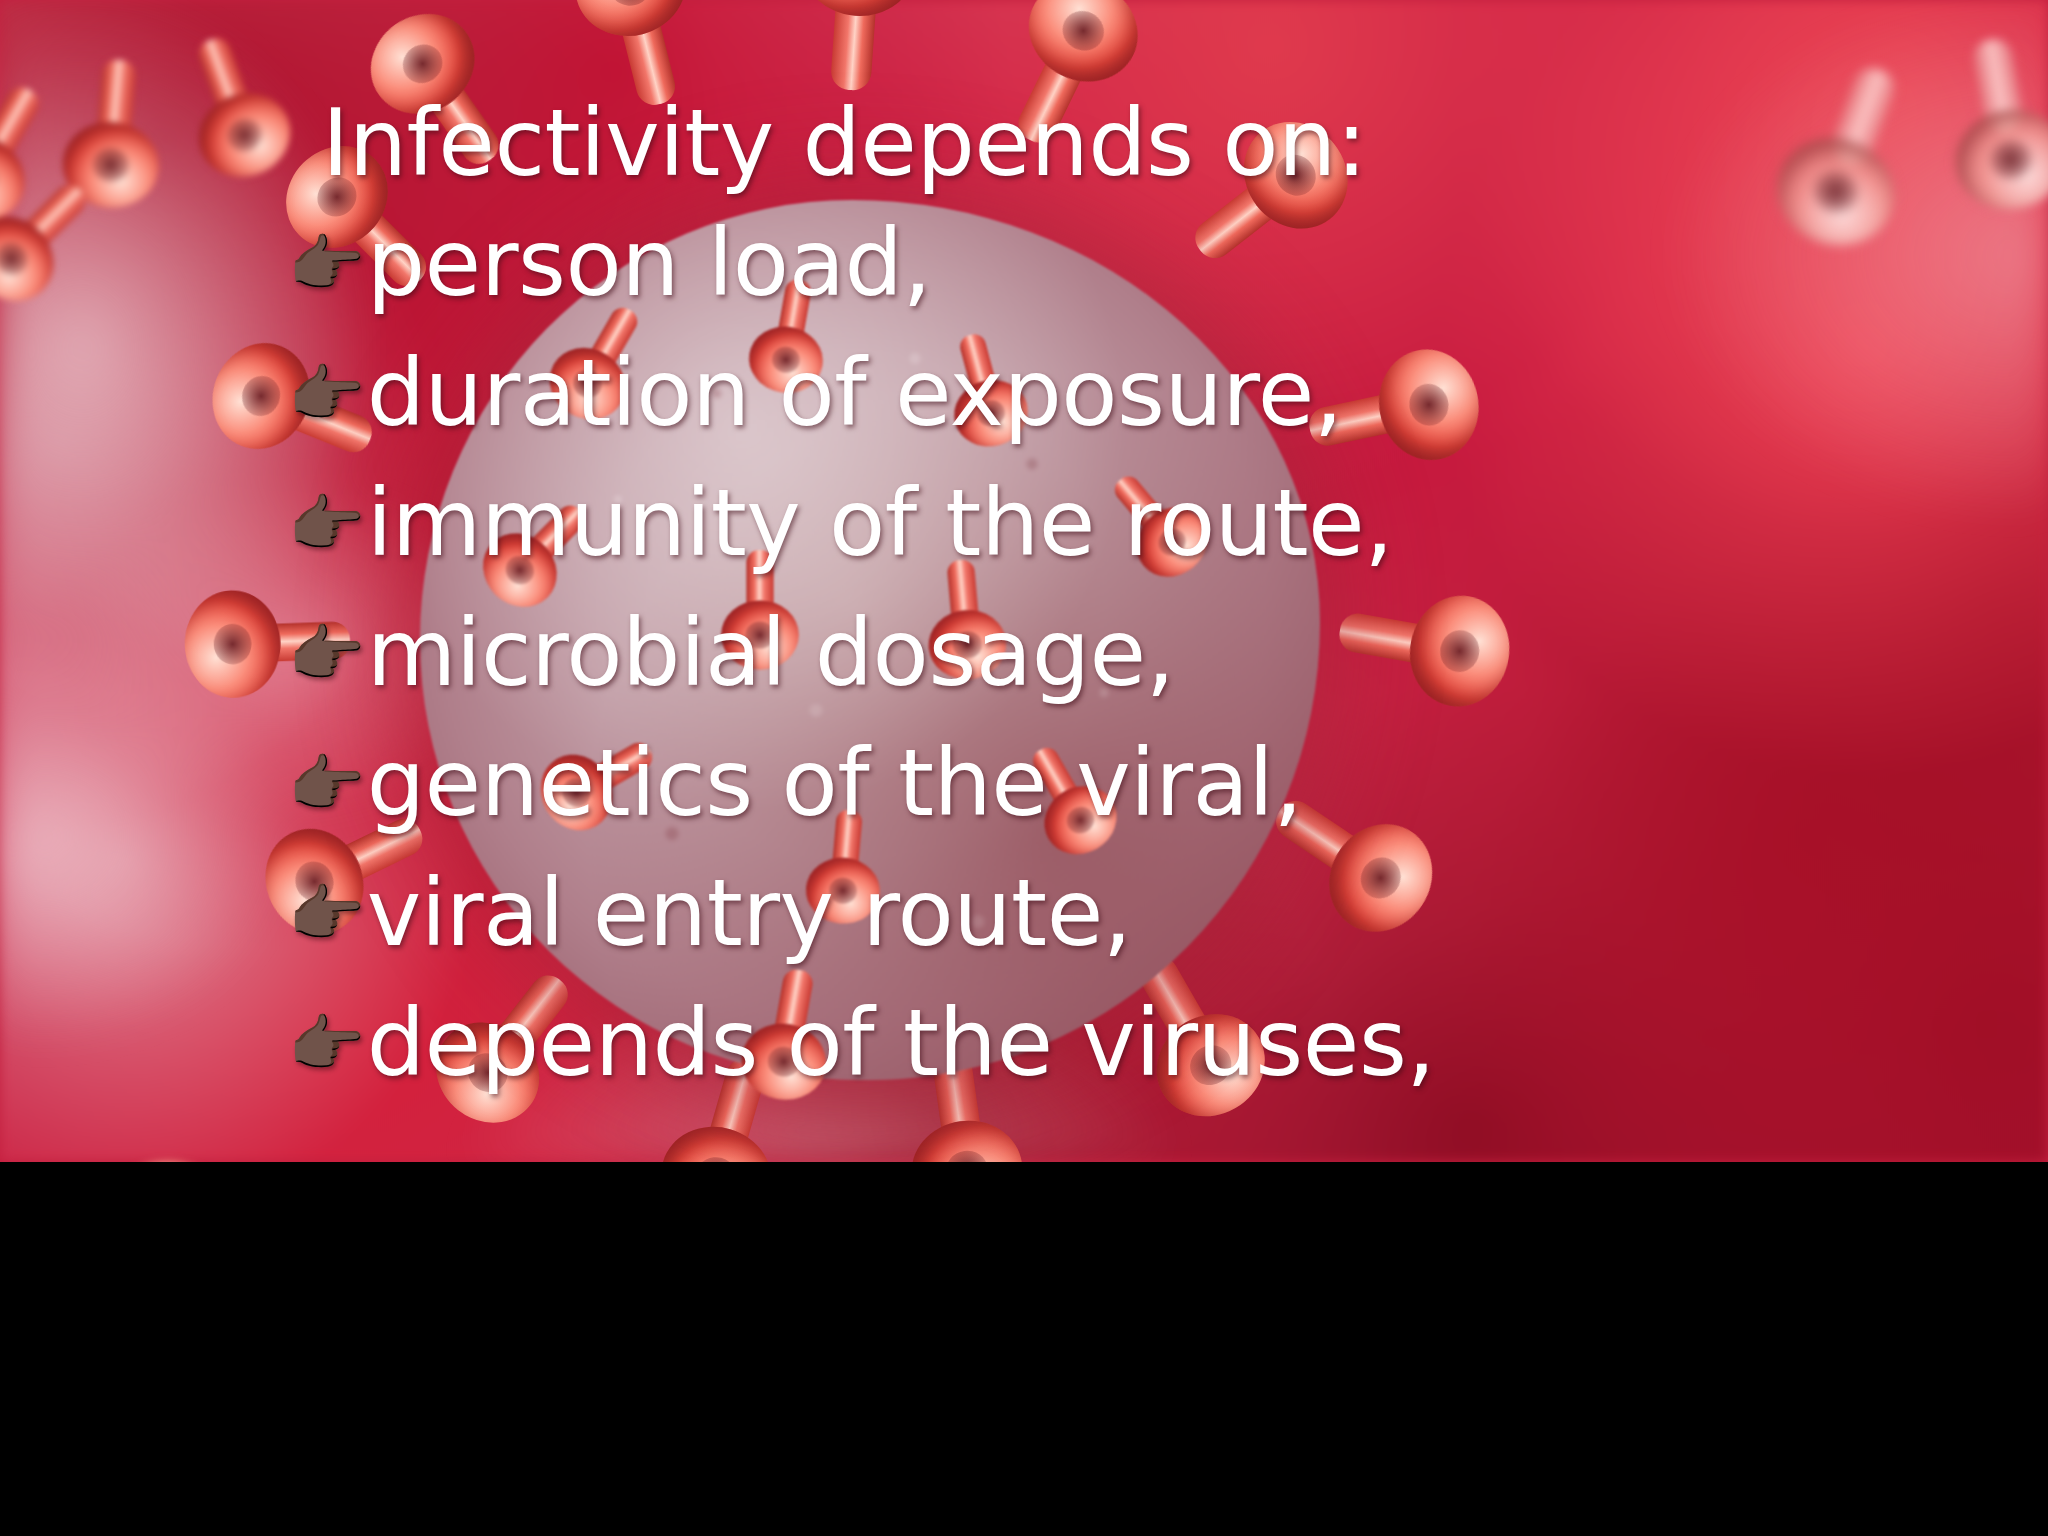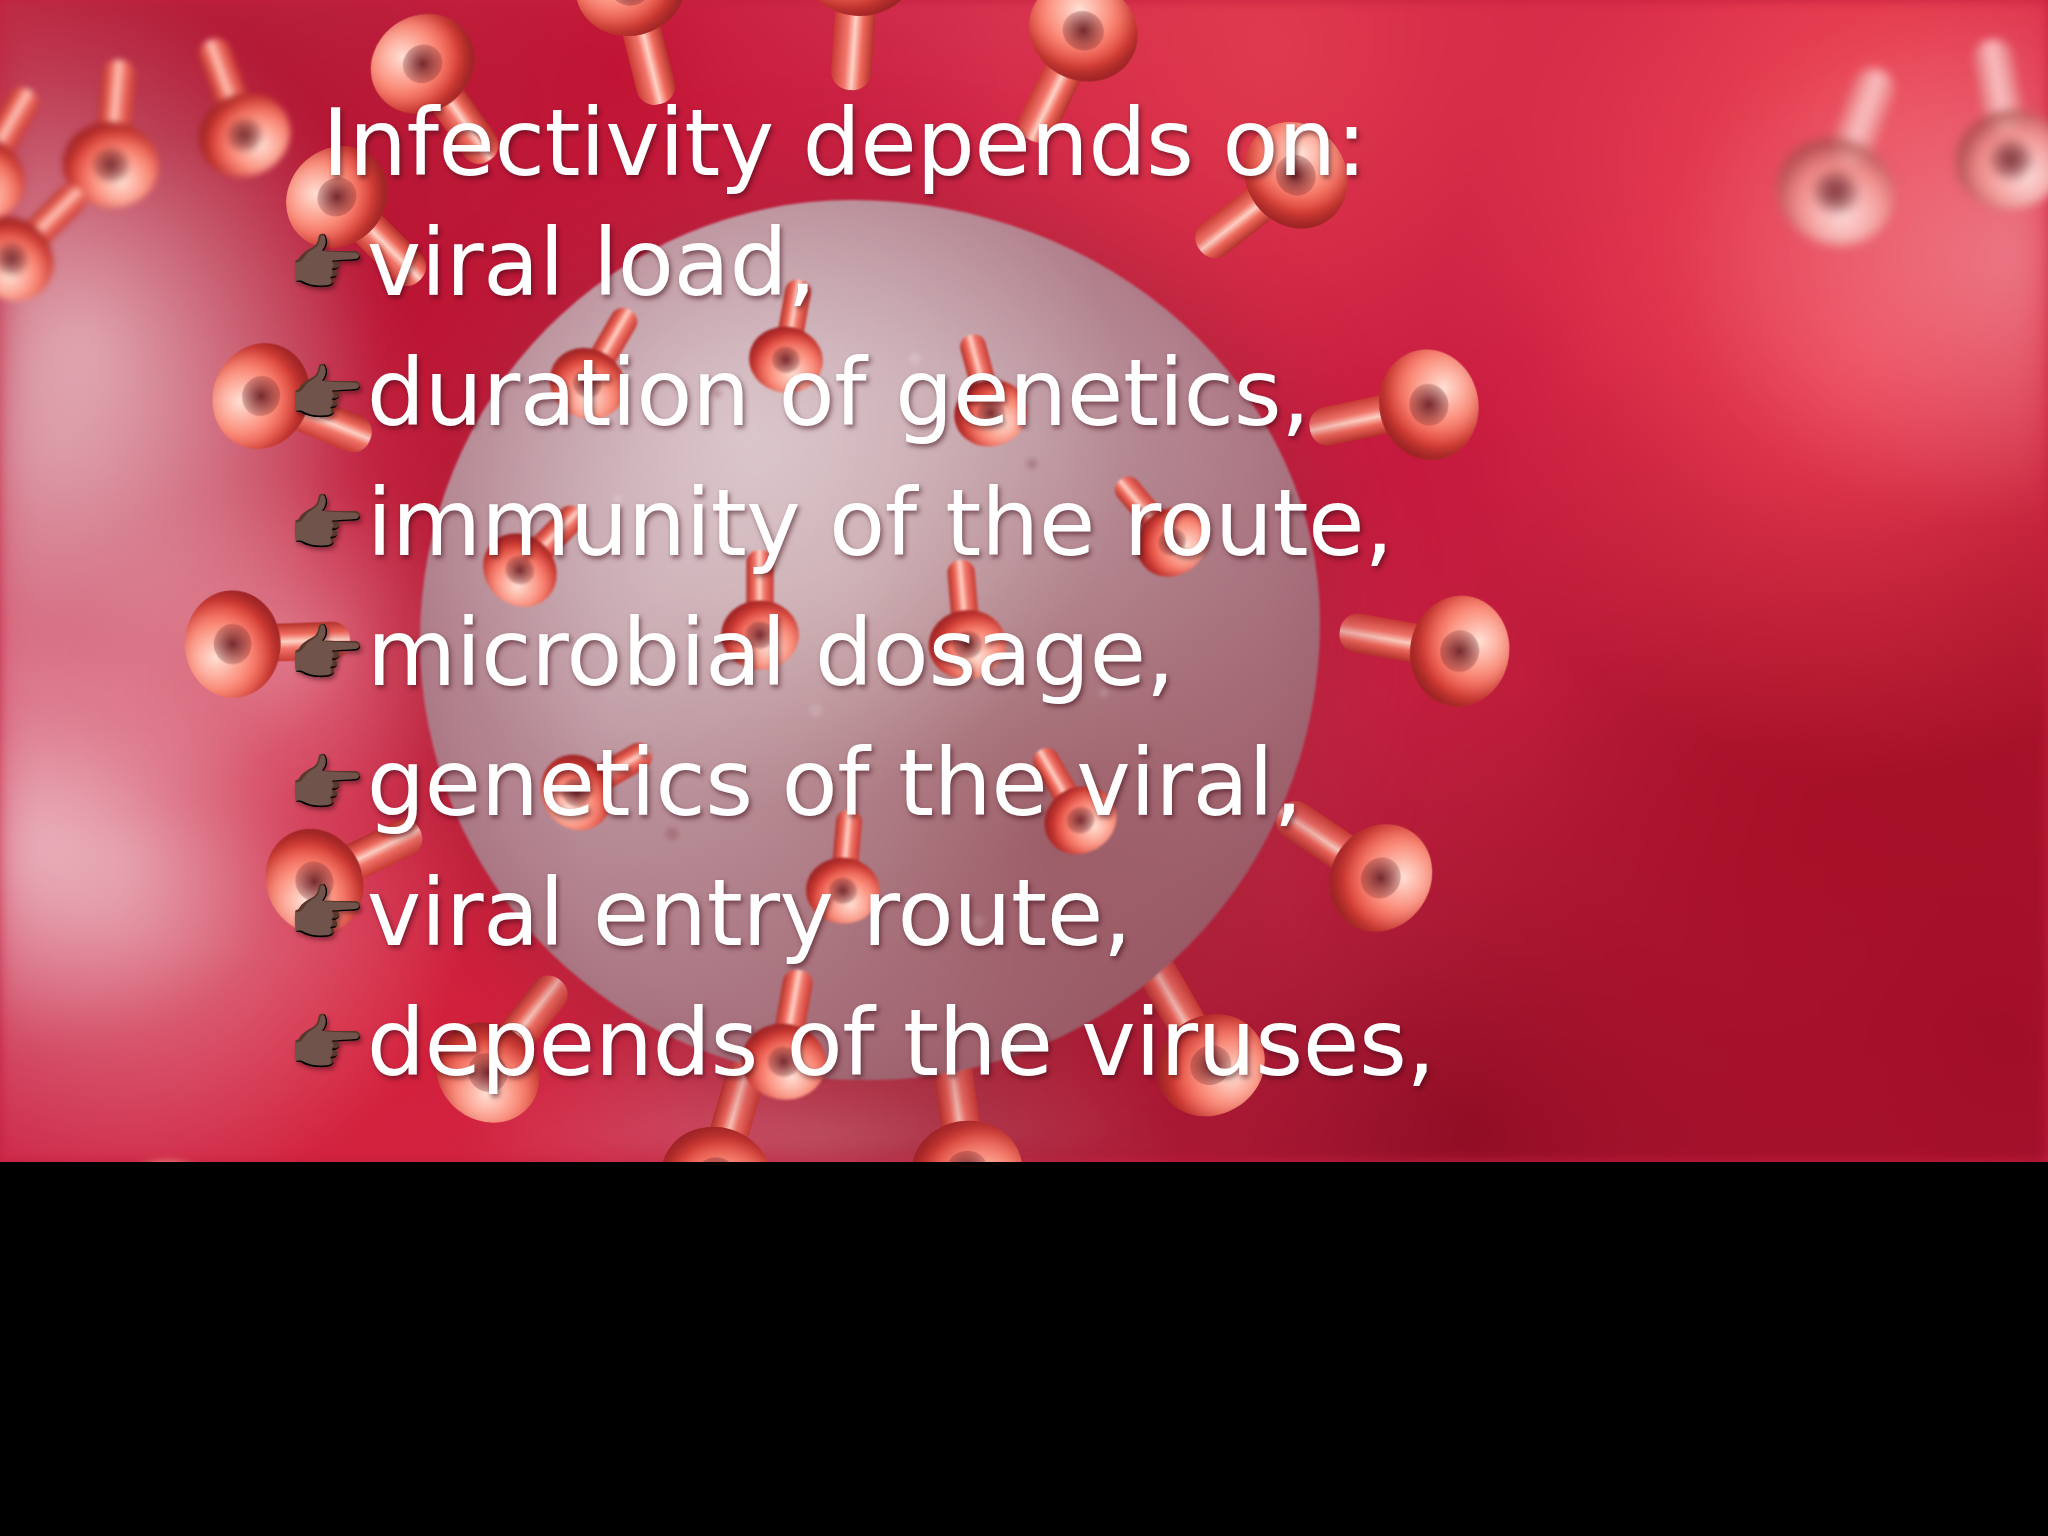--- a/index.html
+++ b/index.html
@@ -365,26 +365,26 @@
   </div>
 
   <div id="text-block">
 
     <div class="line" id="title-line">
       <span>Infectivity depends on:</span>
     </div>
 
     <div class="line bullet-line" id="line-1">
       <span class="bullet">👉🏿</span>
-      <span class="btext">viral load,</span>
+      <span class="btext">person load,</span>
     </div>
 
     <div class="line bullet-line" id="line-2">
       <span class="bullet">👉🏿</span>
-      <span class="btext">duration of genetics,</span>
+      <span class="btext">duration of exposure,</span>
     </div>
 
     <div class="line bullet-line" id="line-3">
       <span class="bullet">👉🏿</span>
       <span class="btext">immunity of the route,</span>
     </div>
 
     <div class="line bullet-line" id="line-4">
       <span class="bullet">👉🏿</span>
       <span class="btext">microbial dosage,</span>

